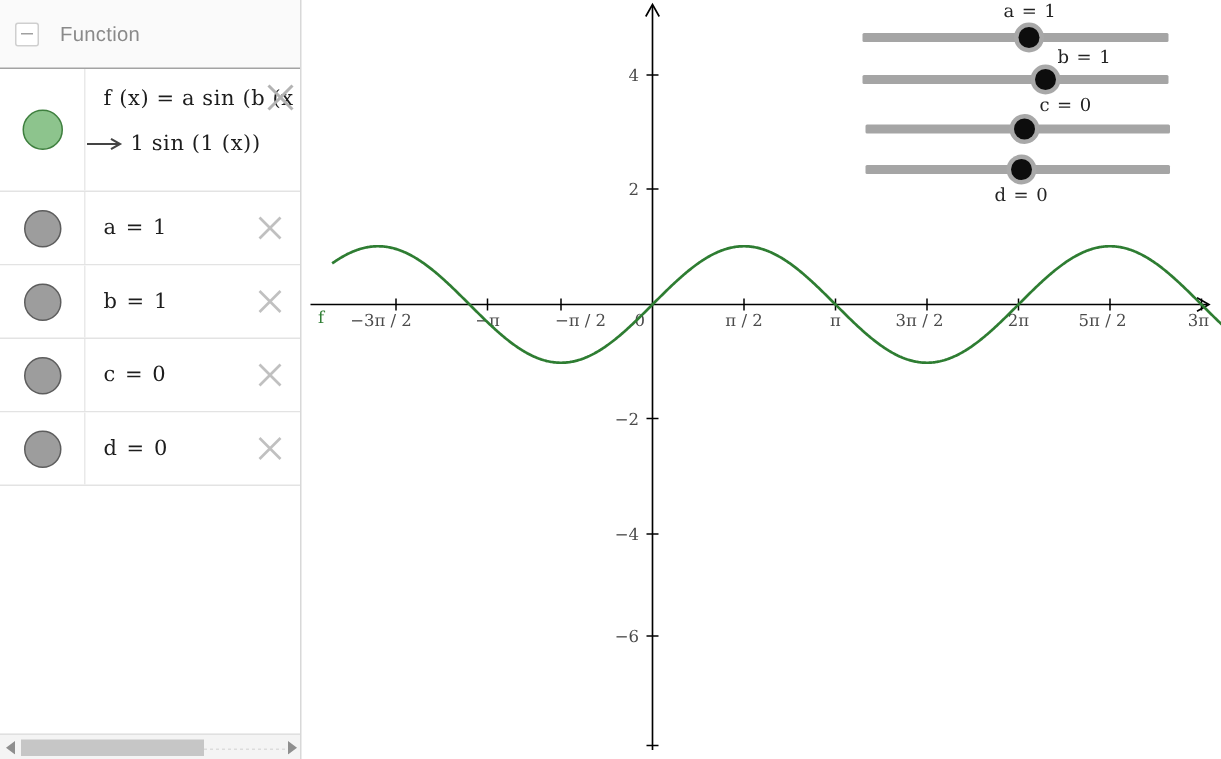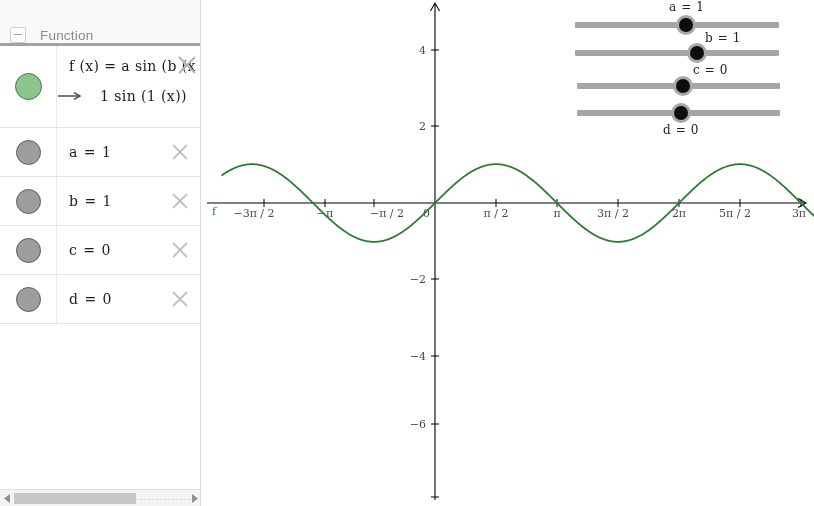--- a/index.html
+++ b/index.html
@@ -24,23 +24,23 @@
     width: 201px; height: 506px;
     background: #ffffff;
     border-right: 1px solid #d8d8d8;
     overflow: hidden;
   }
 
   .group-header {
     position: relative;
     height: 46px;
     display: flex;
-    align-items: flex-end;
+    align-items: center;
     padding-left: 10px;
-    border-bottom: 3px solid #a3a3a3;
+    border-bottom: 1px solid #a3a3a3;
     background: #fafafa;
   }
   .collapse-box {
     width: 16px; height: 16px;
     border: 1px solid #cfcfcf;
     border-radius: 2px;
     background: #ffffff;
     position: relative;
     flex: 0 0 auto;
   }
@@ -97,21 +97,20 @@
     font-size: 14px;
     color: #1d1d1d;
     white-space: nowrap;
   }
   .func-def { letter-spacing: 0.4px; }
   .func-out {
     margin-top: 14px;
     padding-left: 18px;
     position: relative;
     letter-spacing: 0.4px;
-    text-align: center;
   }
   .arrow-glyph {
     position: absolute;
     left: -12px; top: 50%;
     transform: translateY(-50%);
     width: 26px; height: 10px;
   }
 
   
   .num-row {

